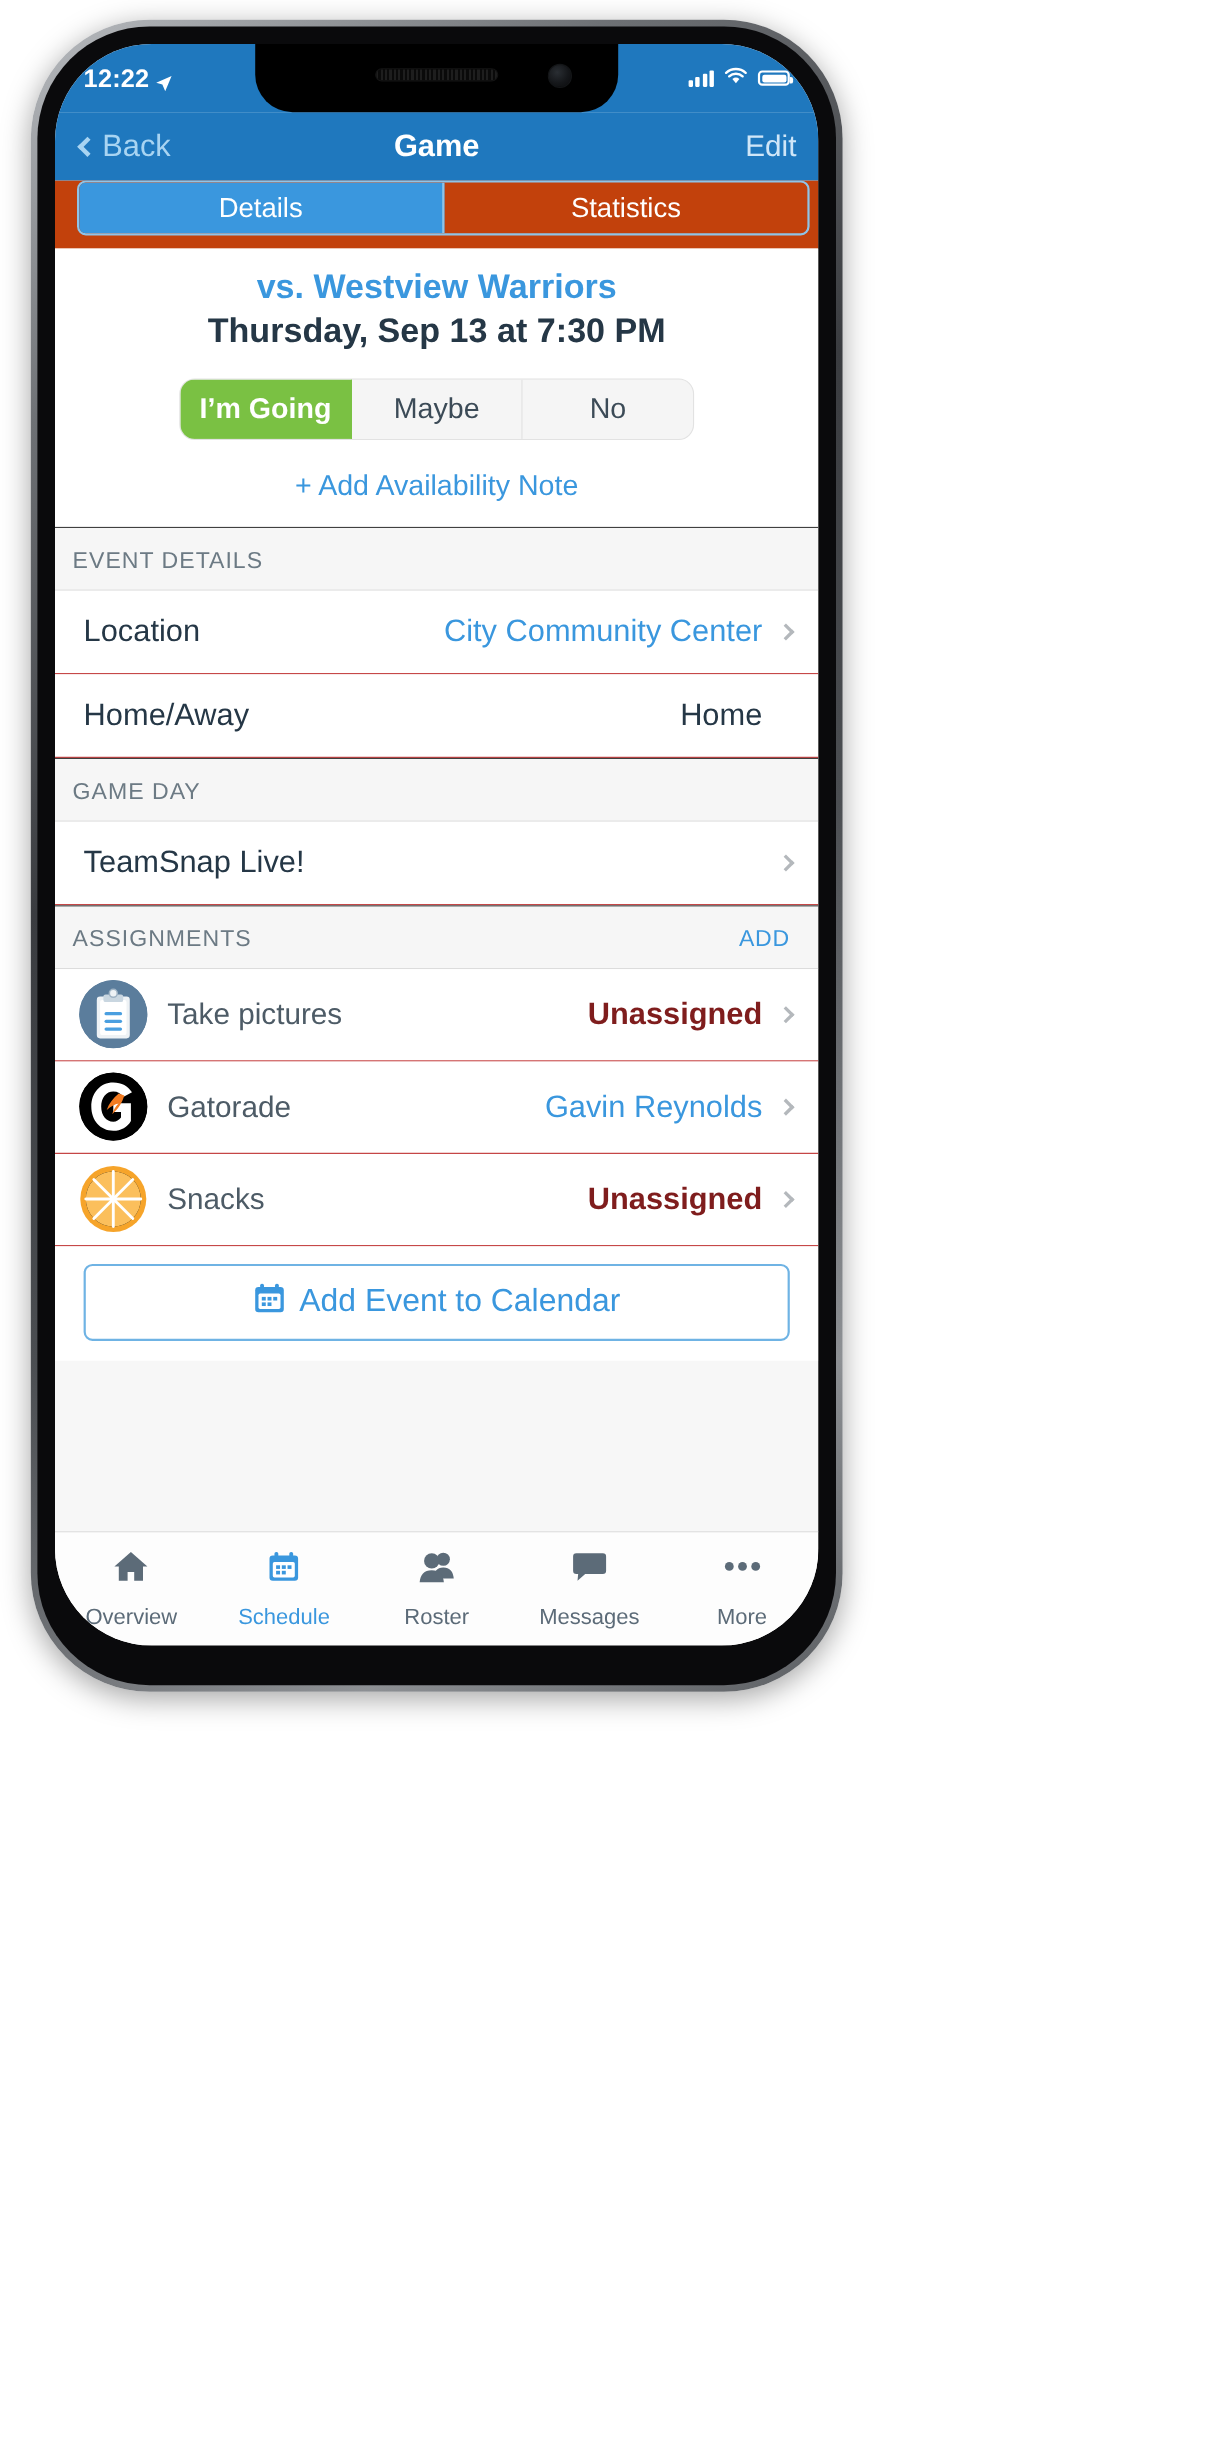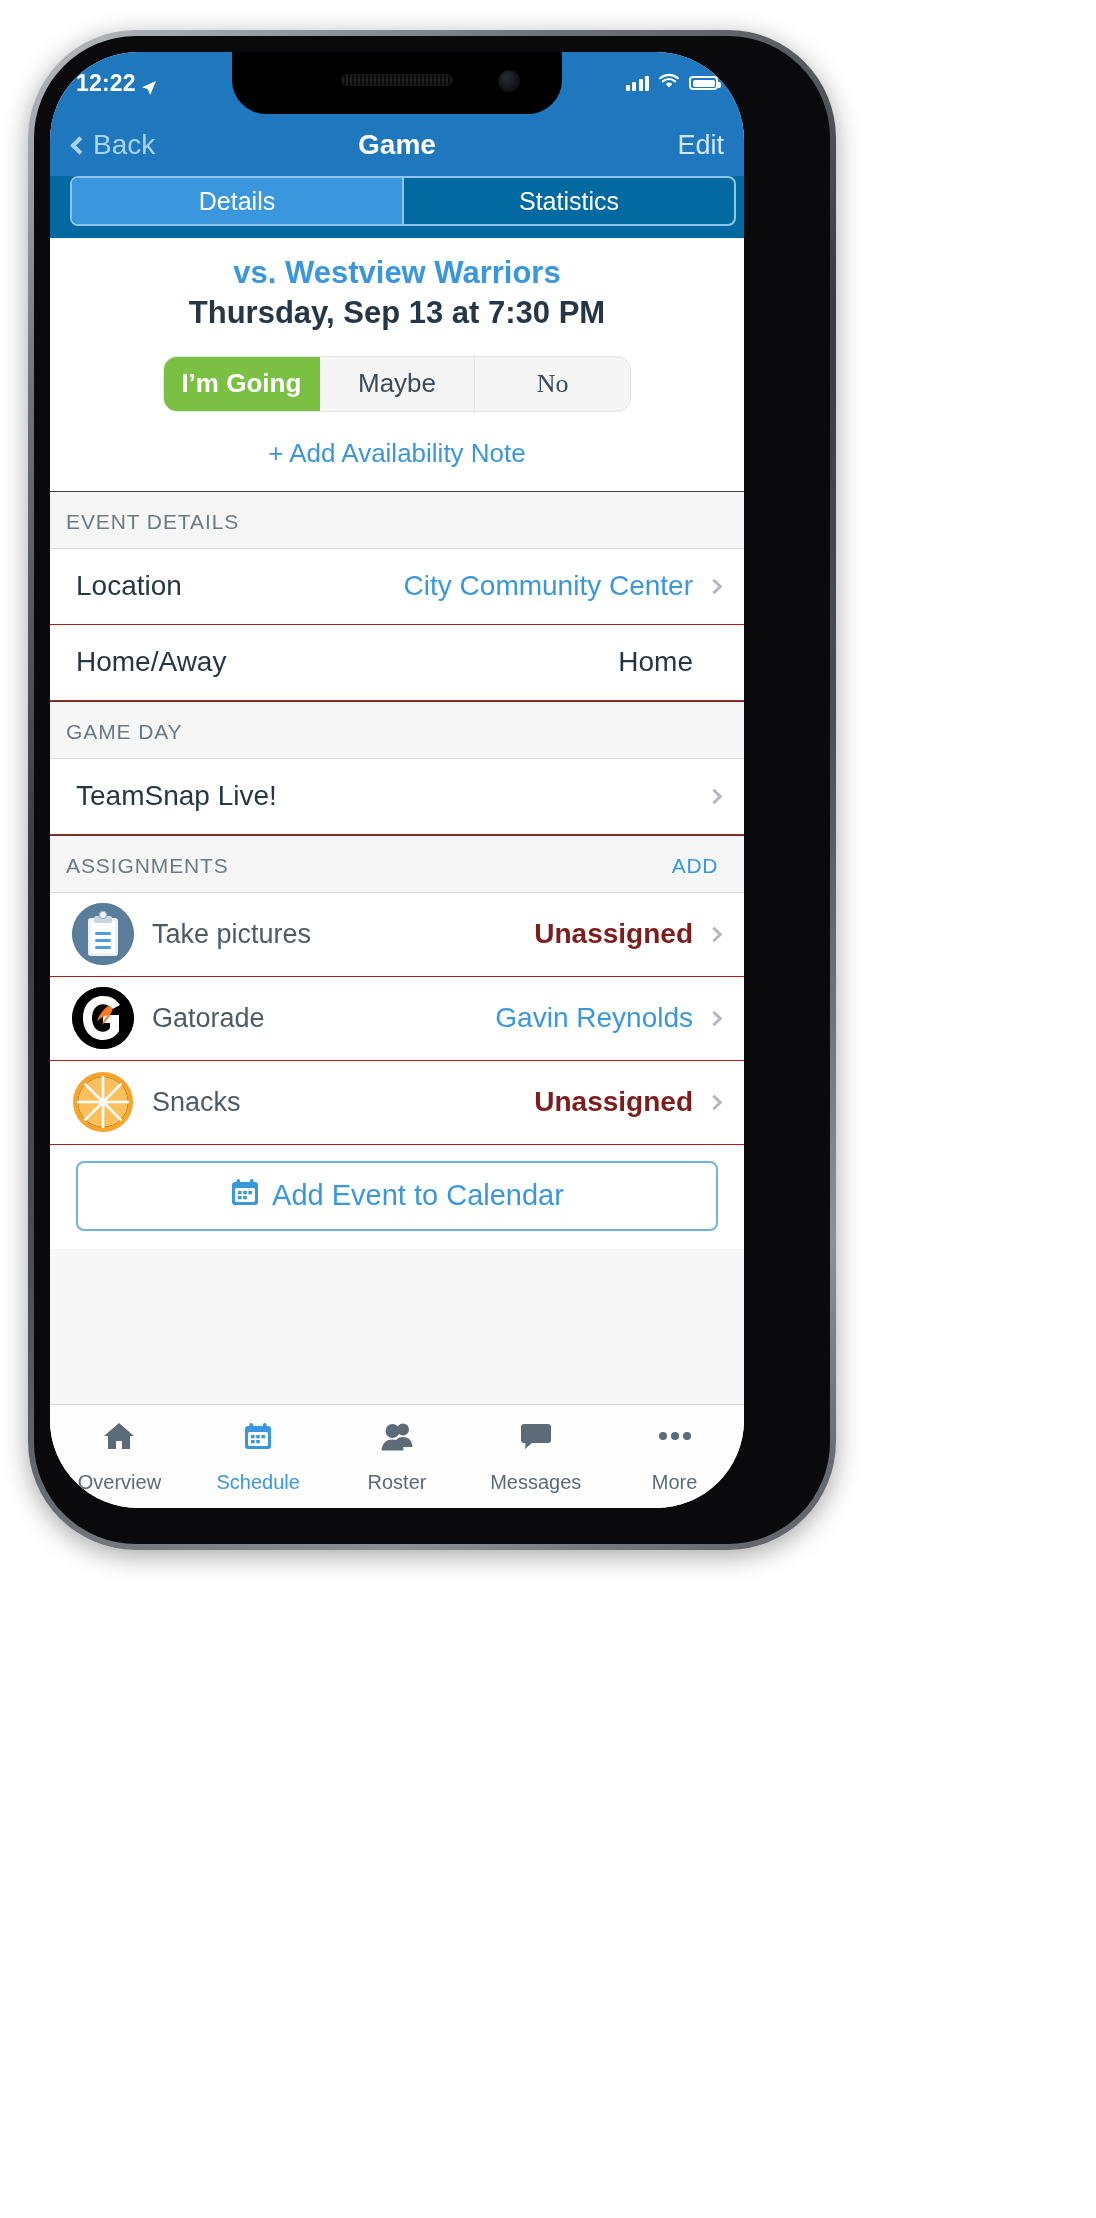--- a/index.html
+++ b/index.html
@@ -11,22 +11,22 @@
   }
 
   
   #stage {
     position: relative;
     width: 1096px; height: 2218px;
     background: #ffffff;
   }
   .phone-outer {
     position: absolute;
-    left: 28px; top: 30px;
-    width: 808px; height: 1520px;
+    left: 28px; top: 18px;
+    width: 738px; height: 1520px;
     border-radius: 108px;
     background: linear-gradient(145deg,#b9bcc0 0%,#6e7175 18%,#3a3c40 40%,#4b4e52 60%,#8d9094 85%,#5a5d61 100%);
     box-shadow: 0 6px 26px rgba(0,0,0,.35);
   }
   .phone-mid {
     position: absolute;
     left: 6px; top: 6px; right: 6px; bottom: 6px;
     border-radius: 102px;
     background: #0a0a0c;
   }
@@ -129,21 +129,21 @@
   .nav-title {
     position: absolute; left: 0; right: 0;
     text-align: center;
     color: #fff; font-size: 28px; font-weight: bold;
     pointer-events: none;
   }
   .nav-edit { margin-left: auto; color: #cfe6f8; font-size: 27px; z-index: 2;}
 
   
   .segwrap {
-    background: #0369a1;
+    background: #c2410c;
     padding: 0 8px 12px 20px;
     flex: none;
   }
   .seg {
     display: flex;
     border: 2px solid #8fc4e8;
     border-radius: 8px;
     overflow: hidden;
     height: 50px;
   }
@@ -183,21 +183,21 @@
     border-radius: 14px;
     overflow: hidden;
     border: 1px solid #e2e2e2;
     background: #f5f5f5;
   }
   .rsvp div {
     flex: 1; display:flex; align-items:center; justify-content:center;
     font-size: 26px; color: #3c4b57;
     border-right: 1px solid #e2e2e2;
   }
-  .rsvp div:last-child { border-right: none; font-family: Liberation Serif, serif; }
+  .rsvp div:last-child { border-right: none; }
   .rsvp div.sel { background: #7ac143; color: #fff; font-weight: bold; border-right-color:#7ac143;}
   .addnote {
     text-align:center; color:#3a97de; font-size: 26px;
     margin-top: 26px;
   }
 
   
   .sechead {
     background: #f6f6f6;
     border-top: 1px solid #404040;

